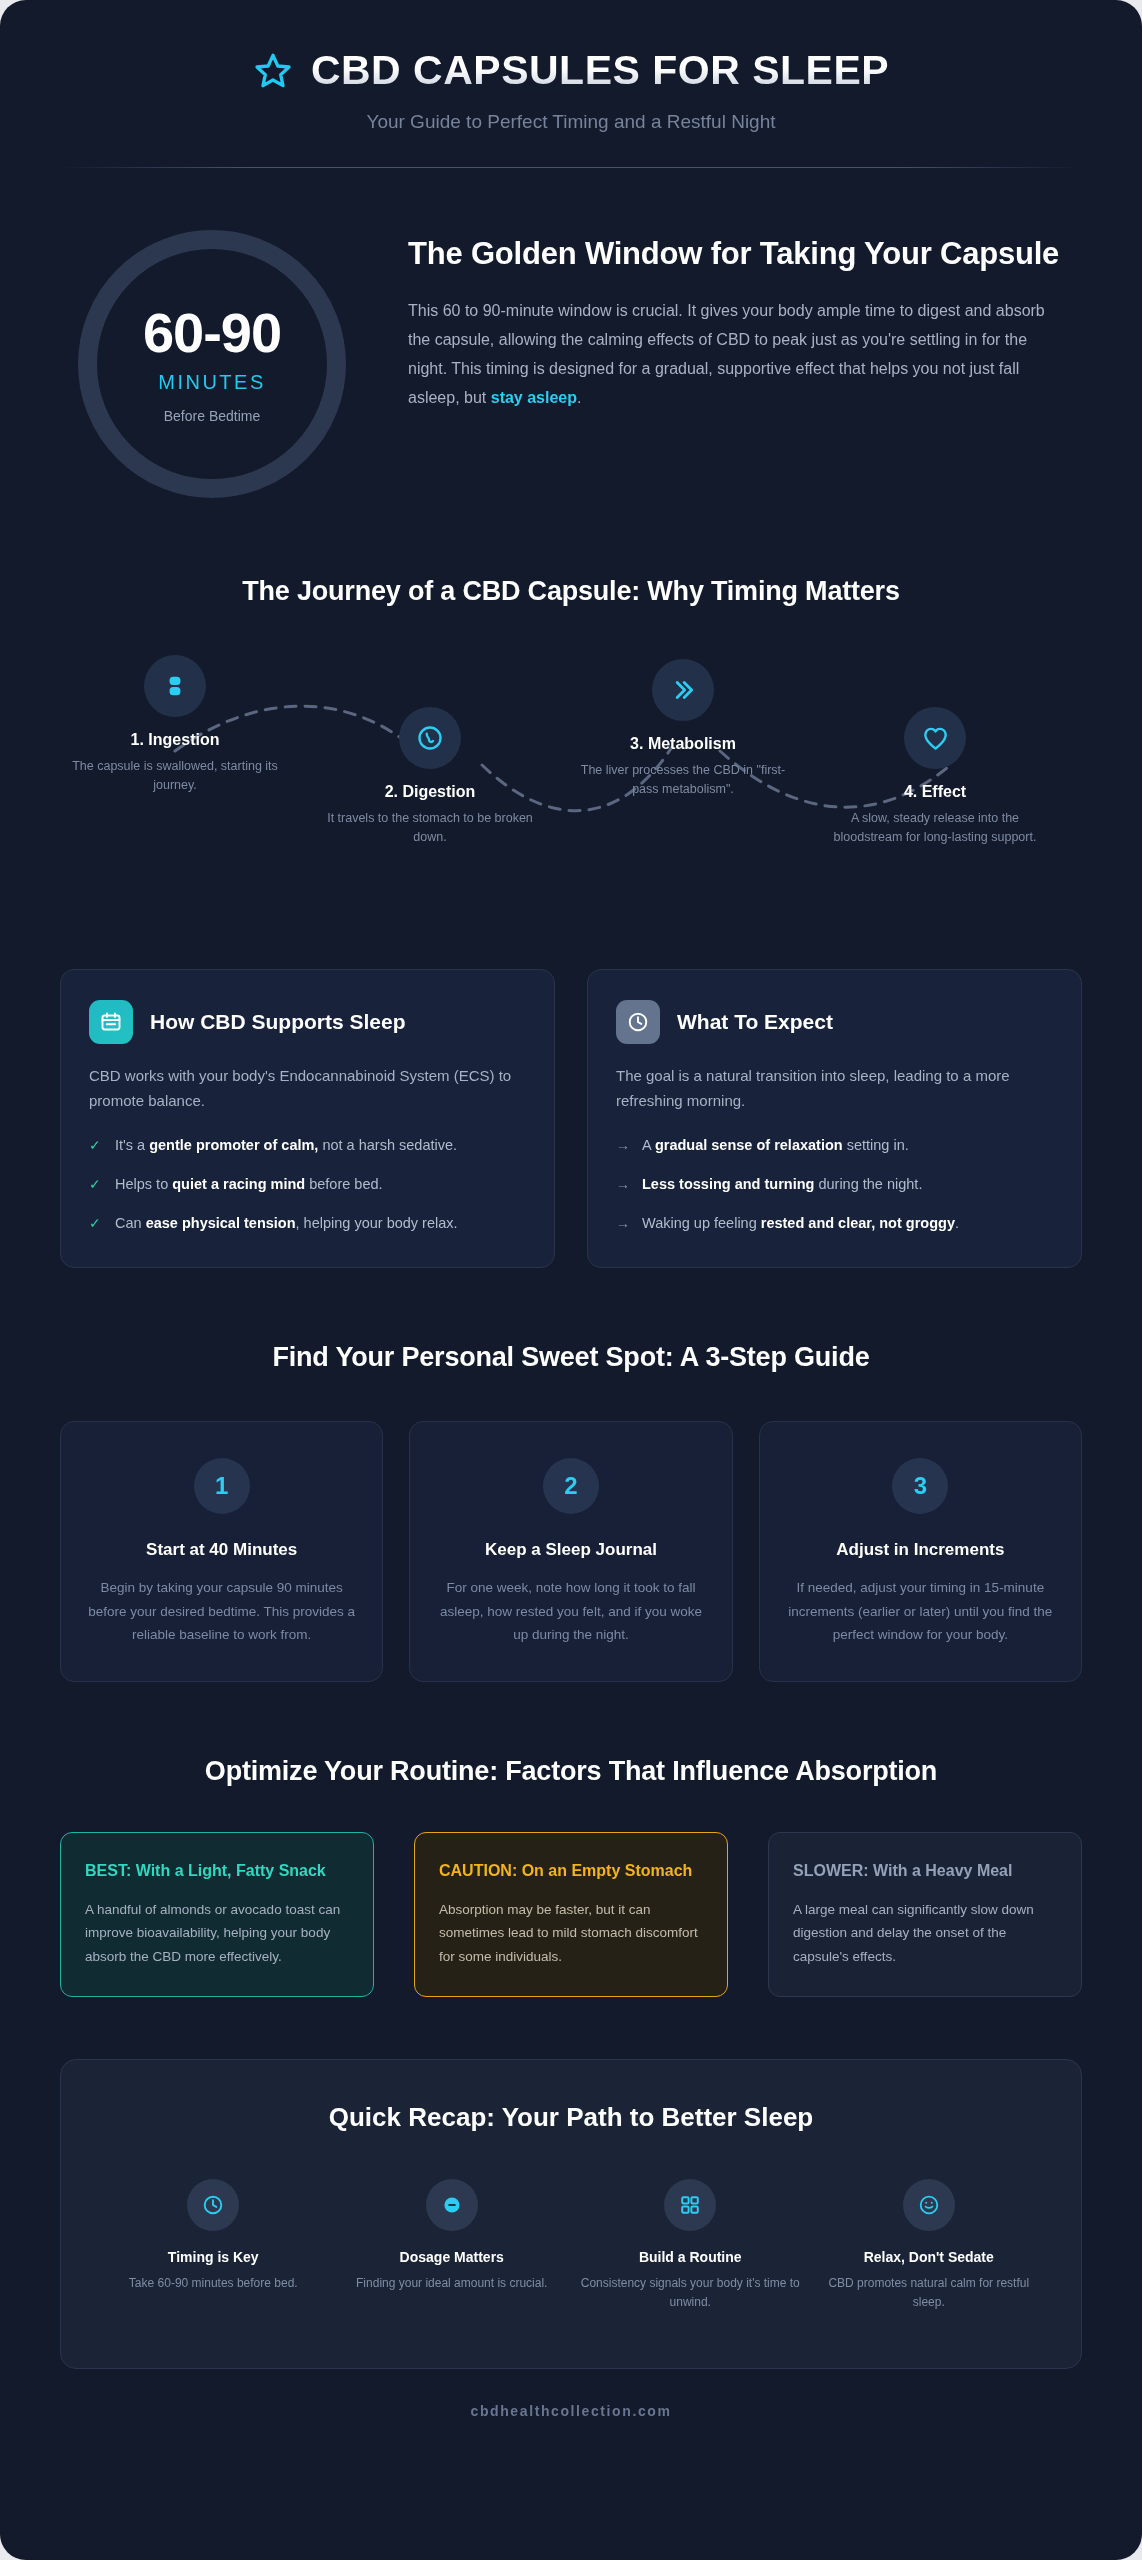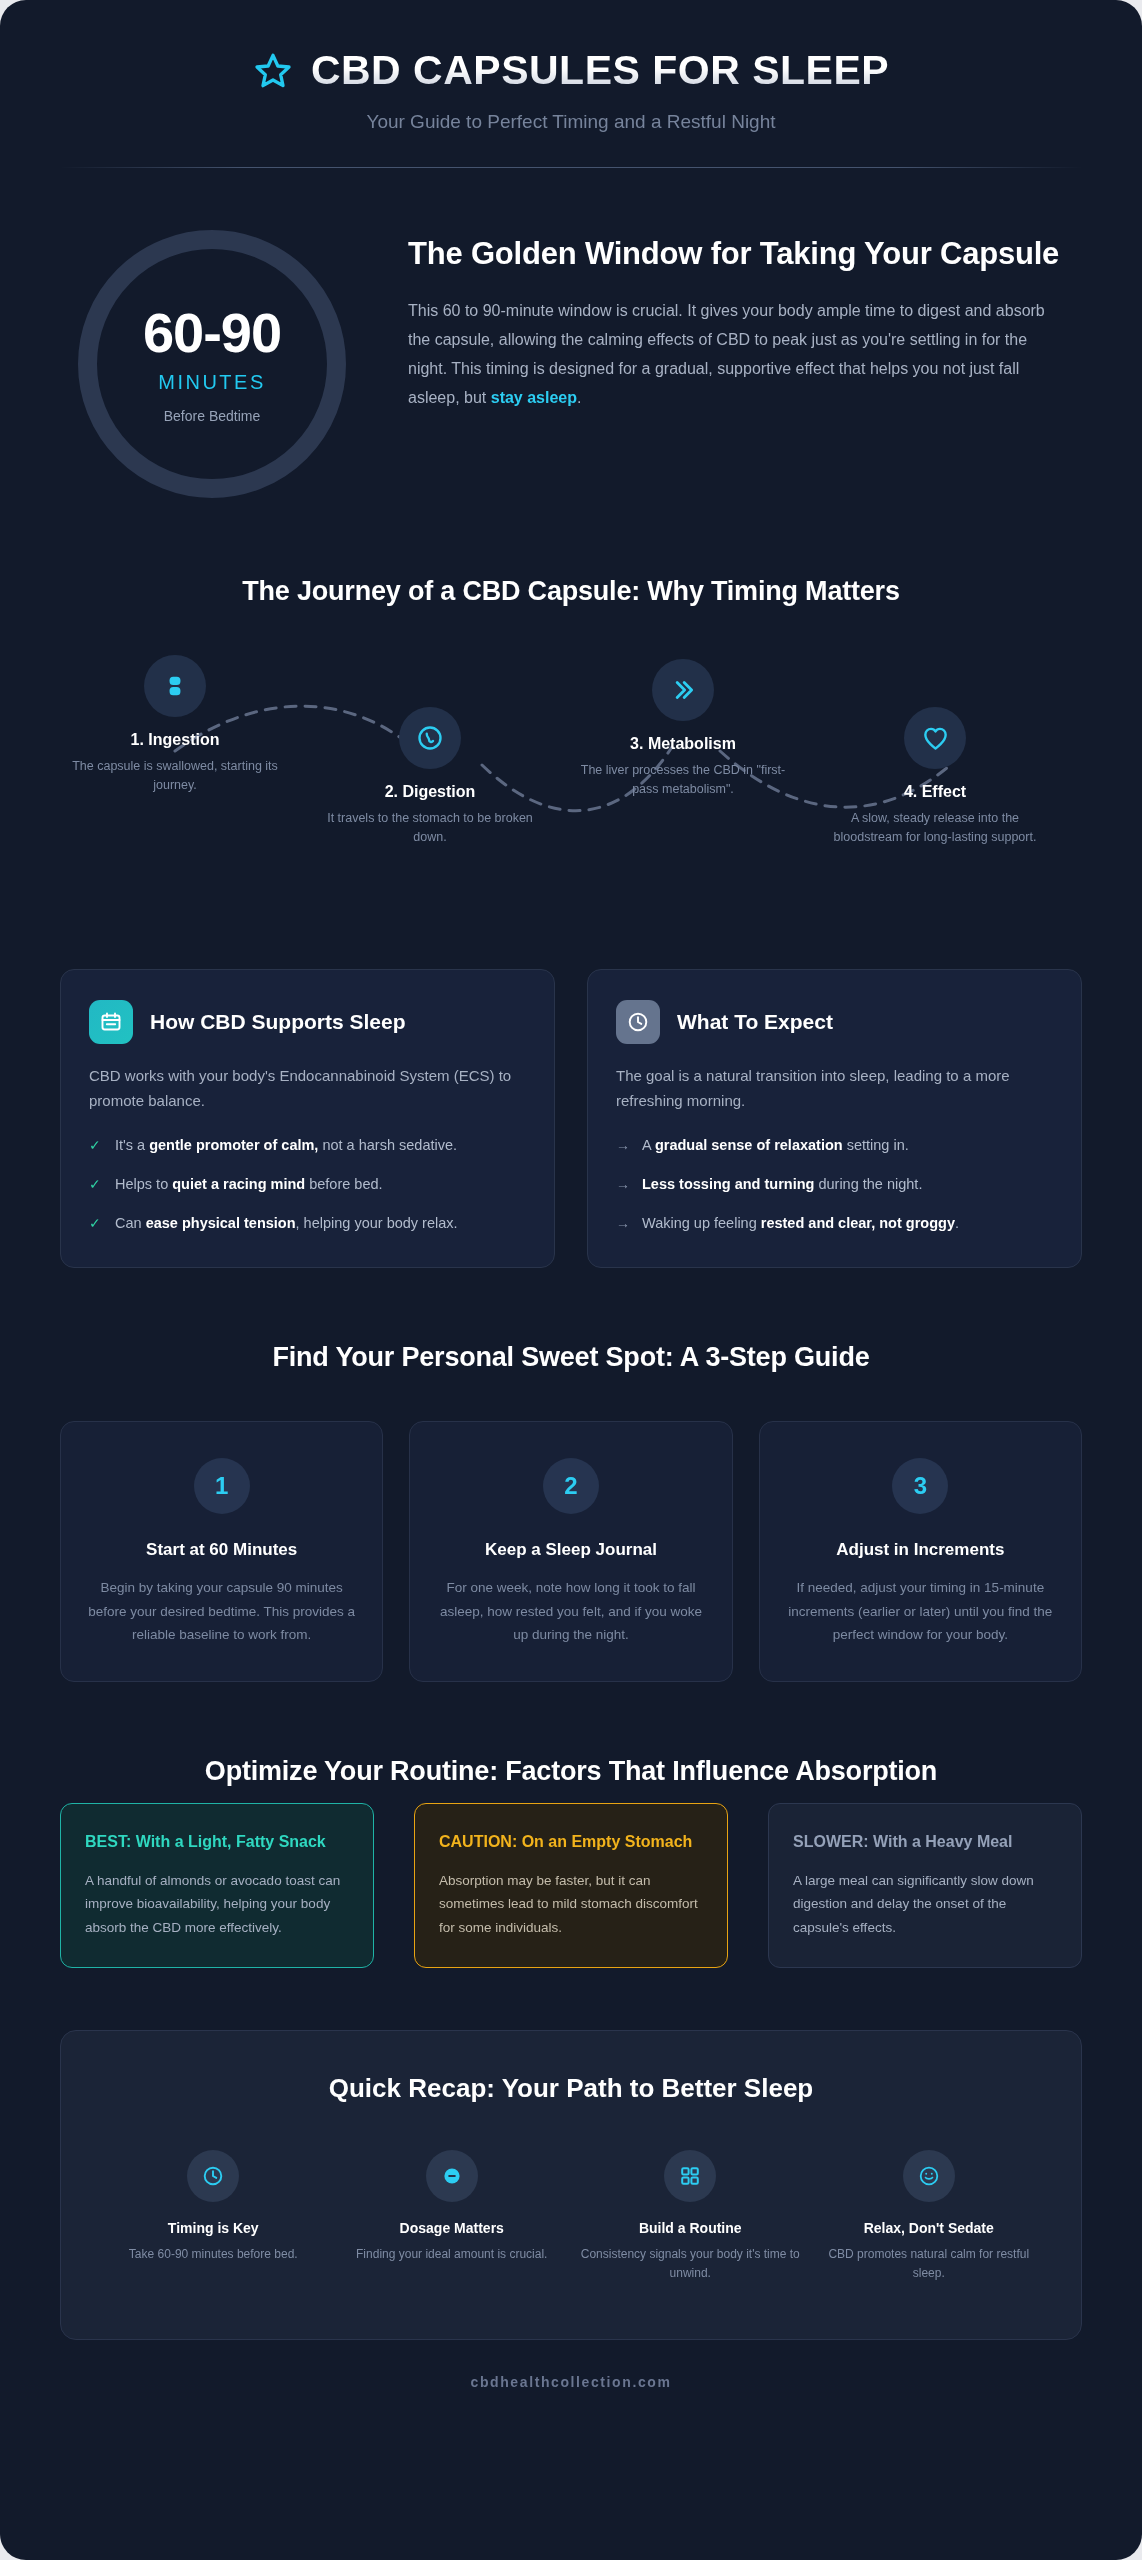--- a/index.html
+++ b/index.html
@@ -119,21 +119,21 @@
   .snum {
     width:56px; height:56px; border-radius:50%; background:#263450;
     margin:0 auto 26px; display:flex; align-items:center; justify-content:center;
     font-size:24px; font-weight:bold; color:#2ccdf2;
   }
   .stitle { font-size:17px; font-weight:bold; color:#ffffff; }
   .sdesc { margin-top:16px; font-size:13.5px; line-height:1.75; color:#7d8aa2; }
 
   
   .factors { padding:74px 60px 0; }
-  .fgrid { display:flex; gap:40px; margin-top:16px; }
+  .fgrid { display:flex; gap:40px; margin-top:45px; }
   .fcard { flex:1; border-radius:12px; padding:26px 24px 28px; }
   .f-best { background:#102b31; border:1px solid #1fb3a6; }
   .f-caution { background:#262117; border:1px solid #e8a413; }
   .f-slow { background:#1a2336; border:1px solid #2c3750; }
   .ftitle { font-size:16px; font-weight:bold; line-height:1.45; }
   .f-best .ftitle { color:#2fd8c0; }
   .f-caution .ftitle { color:#f2b31c; }
   .f-slow .ftitle { color:#94a1b8; }
   .fdesc { margin-top:16px; font-size:13.5px; line-height:1.72; color:#a6b0c2; }
   .f-caution .fdesc { color:#c4bcab; }
@@ -299,21 +299,21 @@
         </div>
       </div>
     </div>
   </div>
 
   <div class="steps">
     <div class="sect-title">Find Your Personal Sweet Spot: A 3-Step Guide</div>
     <div class="steps-grid">
       <div class="scard">
         <div class="snum">1</div>
-        <div class="stitle">Start at 60 Minutes</div>
+        <div class="stitle">Start at 40 Minutes</div>
         <div class="sdesc">Begin by taking your capsule 90 minutes before your desired bedtime. This provides a reliable baseline to work from.</div>
       </div>
       <div class="scard">
         <div class="snum">2</div>
         <div class="stitle">Keep a Sleep Journal</div>
         <div class="sdesc">For one week, note how long it took to fall asleep, how rested you felt, and if you woke up during the night.</div>
       </div>
       <div class="scard">
         <div class="snum">3</div>
         <div class="stitle">Adjust in Increments</div>

